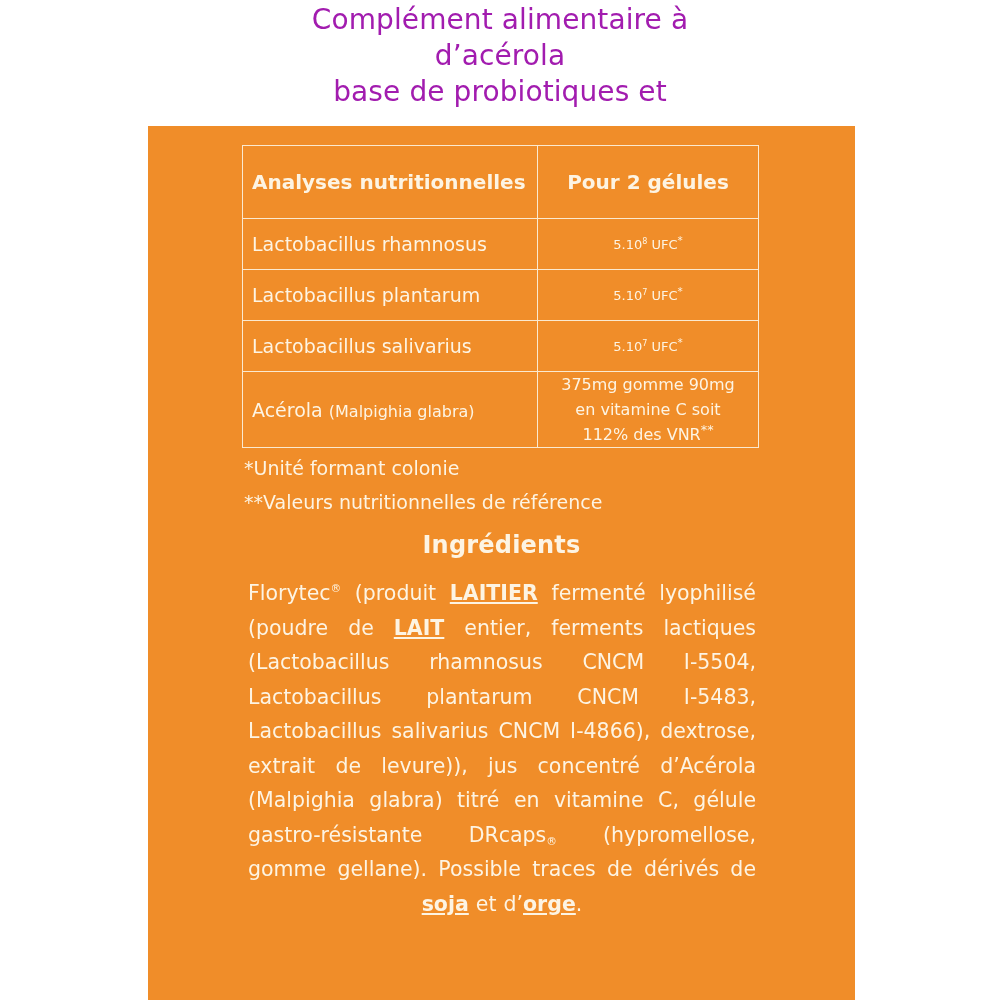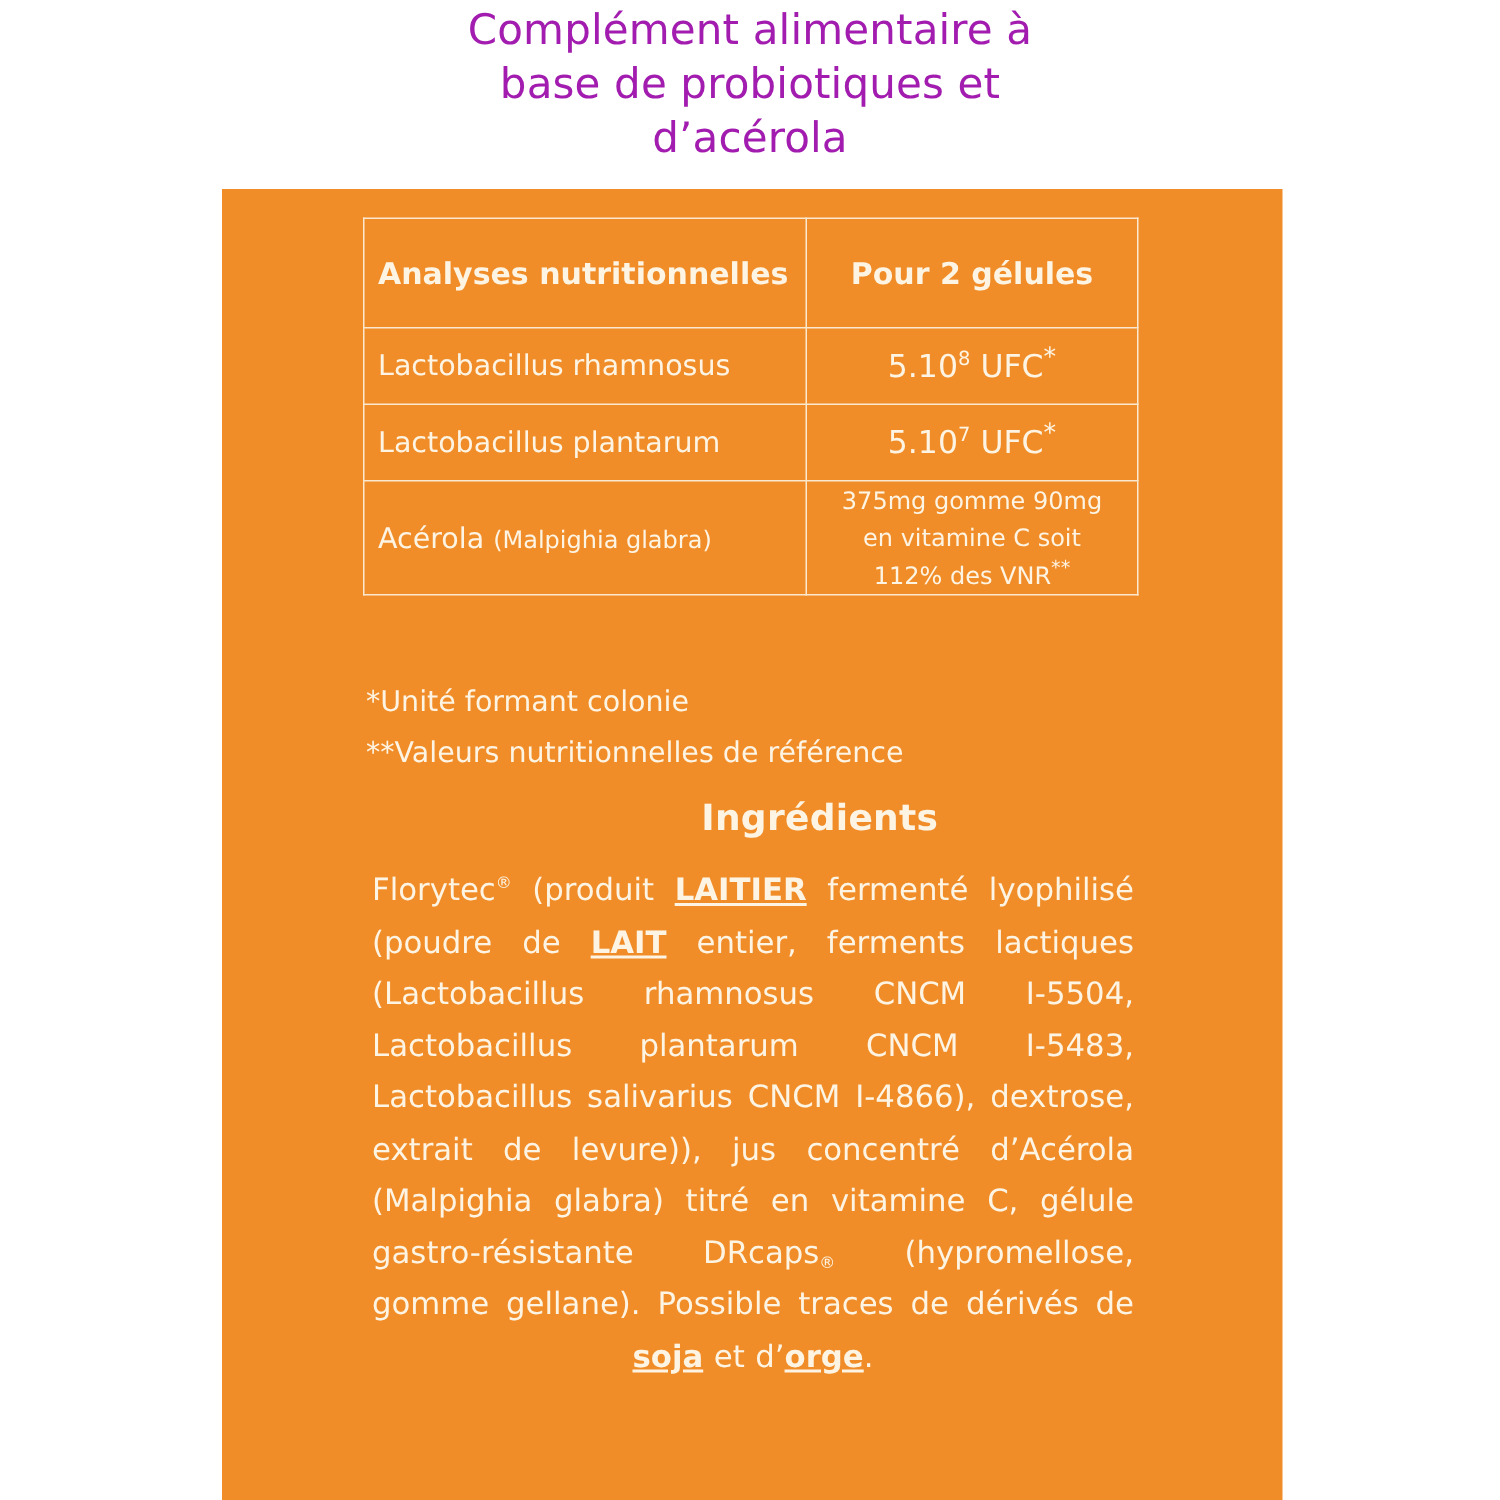--- a/index.html
+++ b/index.html
@@ -74,21 +74,21 @@
   .nutri-table .hdr-val  { text-align: center; }
 
   .nutri-table .cell-name {
     font-size: 19px;
     height: 50px;
     padding-left: 9px;
     text-align: left;
     white-space: nowrap;
   }
   .nutri-table .cell-val {
-    font-size: 21px;
+    font-size: 13px;
     height: 50px;
     text-align: center;
     white-space: nowrap;
   }
   .cell-val sup {
     font-size: 0.62em;
     vertical-align: super;
     line-height: 0;
   }
   .star { font-size: 0.8em; vertical-align: super; line-height: 0; }
@@ -122,21 +122,20 @@
   .ingr-heading {
     position: absolute;
     left: 0;
     top: 405px;
     width: 707px;
     text-align: center;
     color: #FDF4E3;
     font-size: 24px;
     font-weight: bold;
     letter-spacing: 0.2px;
-    padding-left: 45px;
   }
 
   
   .ingr-body {
     position: absolute;
     left: 100px;
     top: 450px;
     width: 508px;
     color: #FDF4E3;
     font-size: 20.5px;
@@ -160,22 +159,22 @@
     line-height: 0;
   }
 </style>
 </head>
 <body>
 
 <div id="page">
 
   <div class="title-block">
     <span class="tline">Complément alimentaire à</span>
+    <span class="tline">d’acérola</span>
     <span class="tline">base de probiotiques et</span>
-    <span class="tline">d’acérola</span>
   </div>
 
   <div class="panel">
 
     <table class="nutri-table">
       <colgroup>
         <col class="col-name">
         <col class="col-val">
       </colgroup>
       <tbody>
@@ -187,20 +186,24 @@
         <tr>
           <td class="cell-name">Lactobacillus rhamnosus</td>
           <td class="cell-val"><span>5.10</span><sup>8</sup><span> UFC</span><span class="star">*</span></td>
         </tr>
 
         <tr>
           <td class="cell-name">Lactobacillus plantarum</td>
           <td class="cell-val"><span>5.10</span><sup>7</sup><span> UFC</span><span class="star">*</span></td>
         </tr>
 
+        <tr>
+          <td class="cell-name">Lactobacillus salivarius</td>
+          <td class="cell-val"><span>5.10</span><sup>7</sup><span> UFC</span><span class="star">*</span></td>
+        </tr>
 
         <tr>
           <td class="cell-name acerola-name"><span>Acérola </span><span class="latin">(Malpighia glabra)</span></td>
           <td class="acerola-val">
             <div><span class="big">375mg</span><span class="sm"> gomme 90mg</span></div>
             <div class="sm">en vitamine C soit</div>
             <div class="sm"><span>112% des VNR</span><span class="star">**</span></div>
           </td>
         </tr>
       </tbody>

